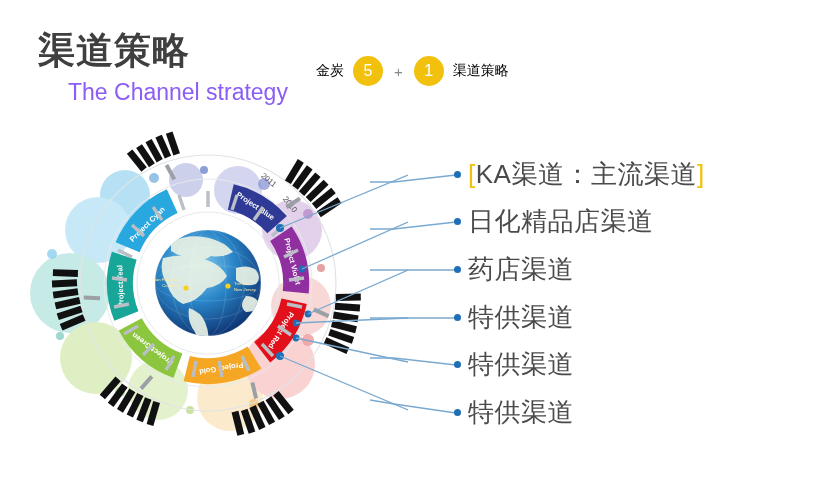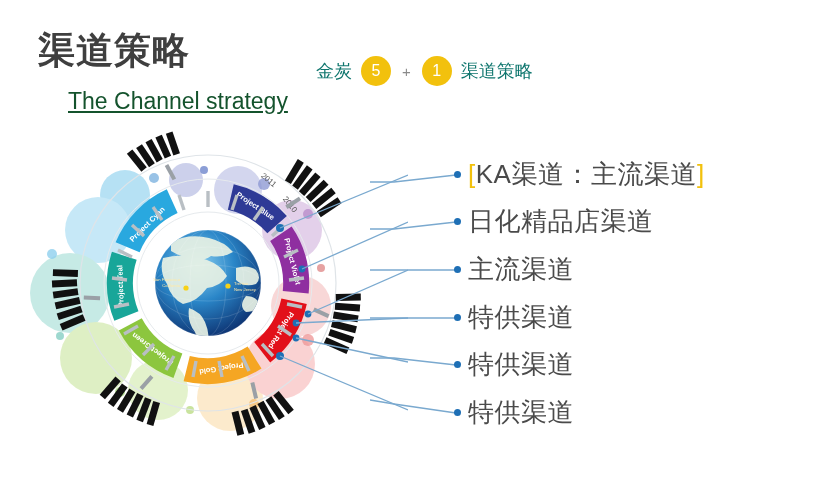--- a/index.html
+++ b/index.html
@@ -13,30 +13,29 @@
   .page{position:relative;width:670px;height:486px;}
 
   
   .header{position:absolute;left:0;top:0;width:837px;height:125px;}
   .title-block{position:absolute;left:38px;top:30px;}
   .title-cn{
     font-size:37px;font-weight:bold;color:#3f3f3f;
     letter-spacing:1px;line-height:42px;white-space:nowrap;
   }
   .title-en{
-    font-size:23px;color:#14532d;line-height:26px;
-    margin-left:30px;margin-top:16px;white-space:nowrap;
+    font-size:23px;color:#8b5cf6;line-height:26px;
+    margin-left:30px;margin-top:7px;white-space:nowrap;
     font-weight:normal;
-    text-decoration:underline;
   }
   .badge-row{
     position:absolute;left:316px;top:55px;
     display:flex;align-items:center;gap:9px;height:32px;
   }
-  .badge-text{font-size:18px;color:#0f766e;white-space:nowrap;}
+  .badge-text{font-size:14px;color:#000000;white-space:nowrap;}
   .badge-circle{
     width:30px;height:30px;border-radius:50%;
     background:#f2c10d;
     display:flex;align-items:center;justify-content:center;
     color:#ffffff;font-size:16px;font-weight:normal;
   }
   .badge-plus{font-size:15px;color:#8a8a8a;padding:0 2px;}
 
   
   .diagram{position:absolute;left:8px;top:118px;width:400px;height:330px;}
@@ -307,21 +306,21 @@
         </svg>
       <span class="dot"></span>
       <span class="label">日化精品店渠道</span>
     </div>
 
     <div class="callout-row" style="top:105px">
       <svg class="leader">
           <path d="M0 15 L86 15" stroke="#7aa9cf" stroke-width="1.3" fill="none"></path>
         </svg>
       <span class="dot"></span>
-      <span class="label">主流渠道</span>
+      <span class="label">药店渠道</span>
     </div>
 
     <div class="callout-row" style="top:153px">
       <svg class="leader">
           <path d="M0 15 L86 15" stroke="#7aa9cf" stroke-width="1.3" fill="none"></path>
         </svg>
       <span class="dot"></span>
       <span class="label">特供渠道</span>
     </div>
 

